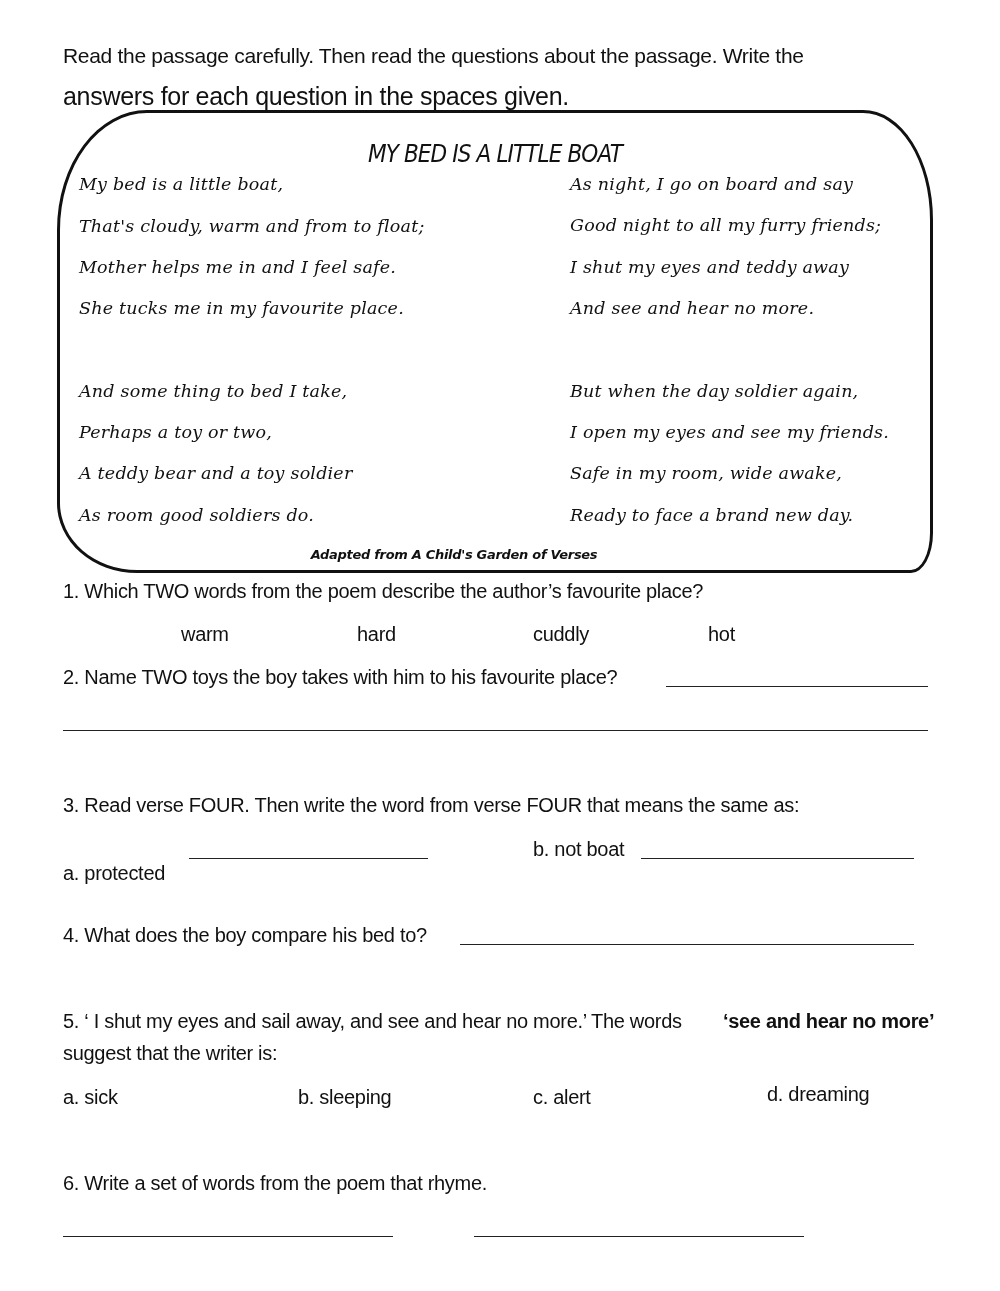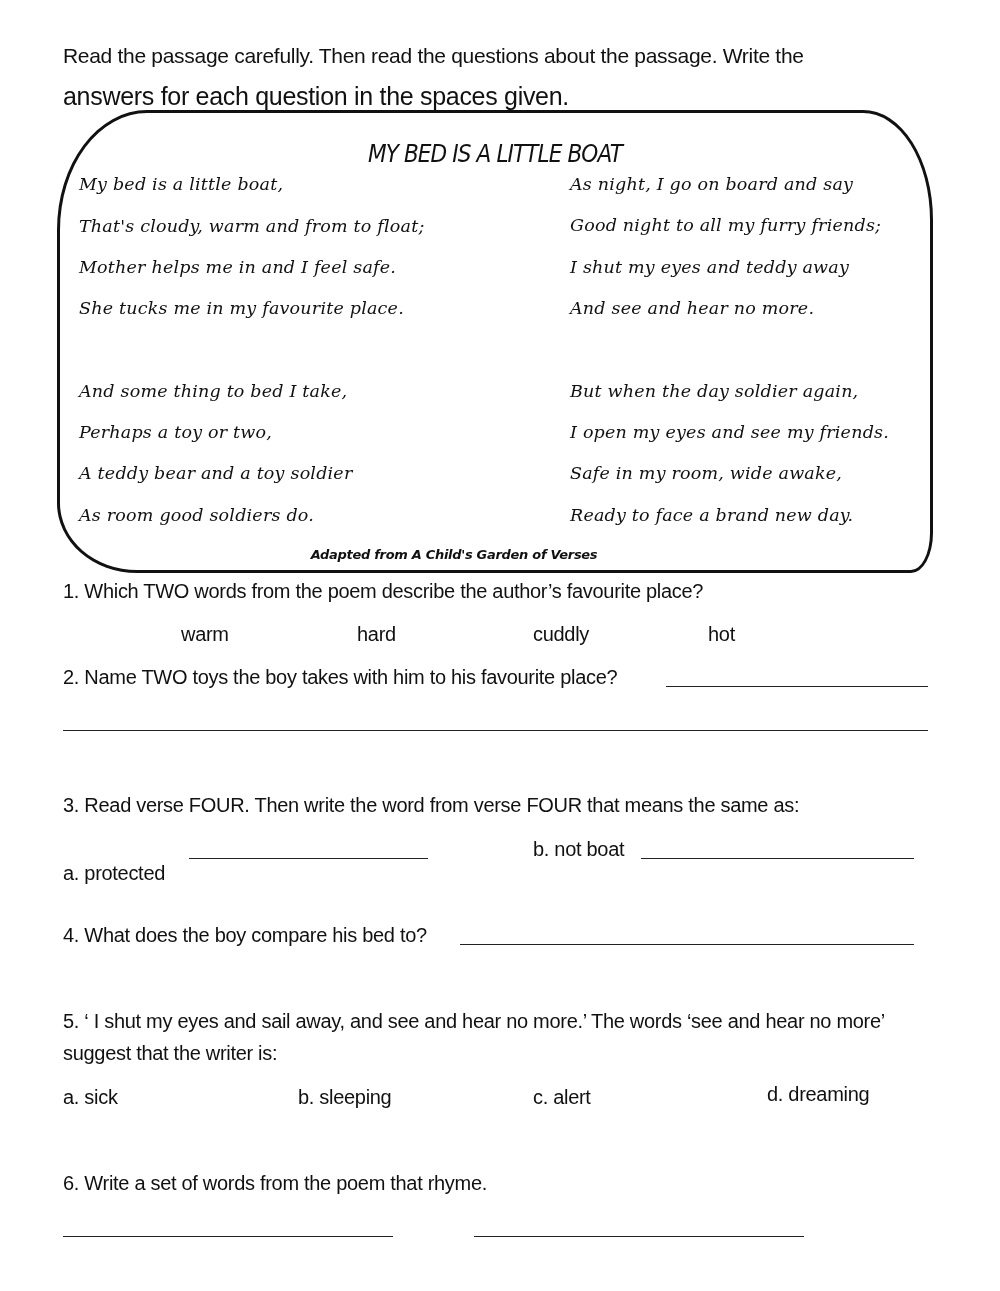--- a/index.html
+++ b/index.html
@@ -15,21 +15,21 @@
       border-bottom-right-radius: 22px 40px;
       border-bottom-left-radius: 80px 70px;
       background: #fff;
     }
     .poem-title { left: 0; width: 990px; text-align: center; top: 140px; font-family: "DejaVu Sans", sans-serif; font-style: italic; font-size: 24px; letter-spacing: -1px; transform: scaleX(0.9); }
     .poem-line { font-family: "DejaVu Serif", serif; font-style: italic; font-size: 17.5px; letter-spacing: 0.2px; }
     .col-left { left: 79px; }
     .col-right { left: 570px; }
     .credit { left: 0; width: 908px; text-align: center; top: 547px; font-family: "DejaVu Sans", sans-serif; font-style: italic; font-weight: bold; font-size: 13px; letter-spacing: -0.3px; }
     .rule { position: absolute; height: 0; border-bottom: 1.5px solid #222; }
-    b { font-weight: normal; }
+    b { font-weight: bold; margin-left: 36px; }
   </style>
 </head>
 <body>
 
 <div class="abs sans intro" style="top:44px; font-size:21px;">Read the passage carefully. Then read the questions about the passage. Write the</div>
 <div class="abs sans intro" style="top:82px; font-size:25px;">answers for each question in the spaces given.</div>
 
 <div class="poem-box"></div>
 <div class="abs poem-title">MY BED IS A LITTLE BOAT</div>
 

